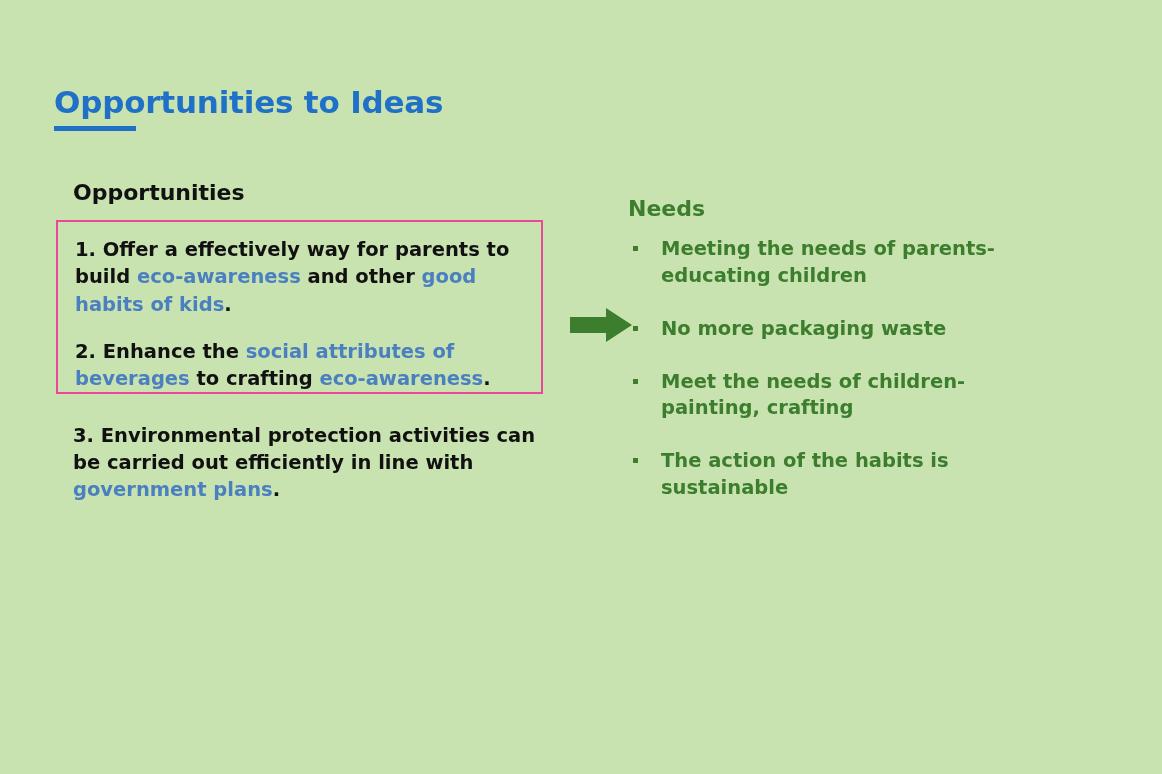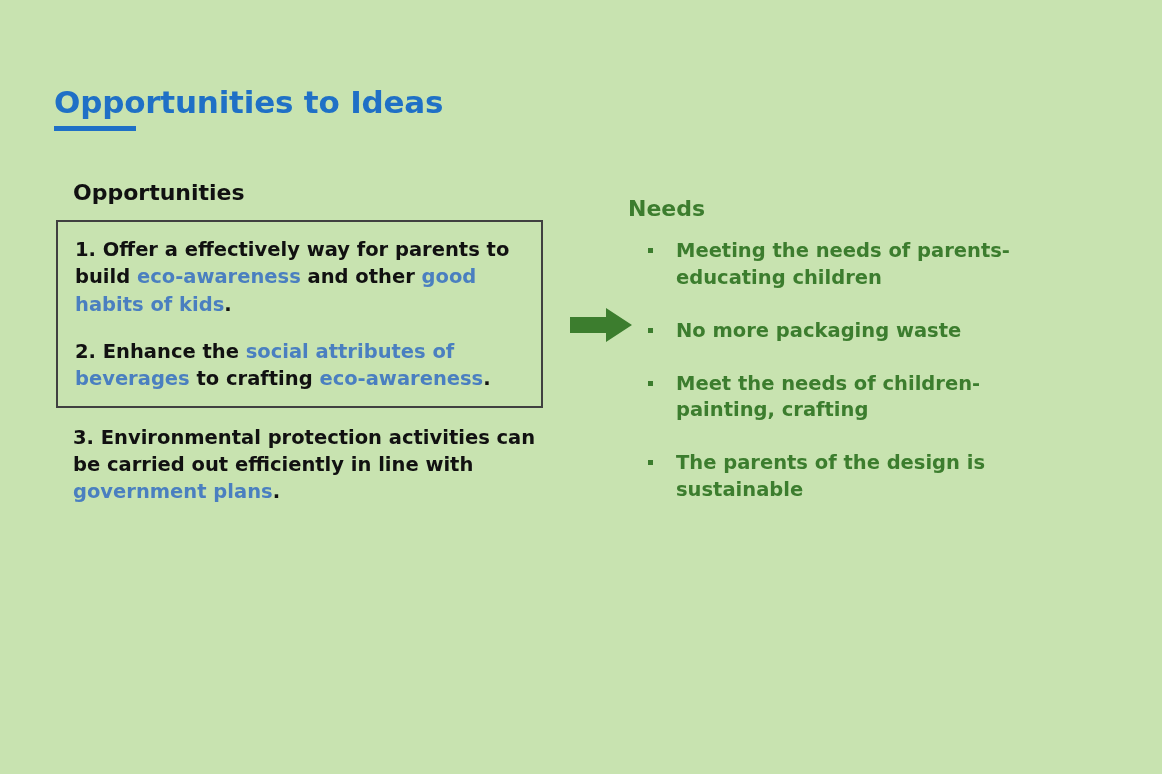--- a/index.html
+++ b/index.html
@@ -59,56 +59,56 @@
   .subhead.dark {
     color: #111111;
     padding-left: 17px;
   }
   .subhead.green {
     color: #3c7d2e;
   }
 
   
   .opp-box {
-    border: 2px solid #404040;
-    padding: 14px 16px 14px 17px;
+    border: 2px solid #ec4899;
+    padding: 14px 16px 0 17px;
     box-sizing: border-box;
     width: 487px;
   }
   .opp-item {
     font-size: 19.5px;
     font-weight: bold;
     color: #111111;
     line-height: 1.39;
   }
   .opp-item + .opp-item {
     margin-top: 20px;
   }
   .opp-item .hl {
     color: #4a7fc0;
   }
   .opp-outside {
-    margin-top: 16px;
+    margin-top: 28px;
     padding-left: 17px;
     width: 487px;
     box-sizing: border-box;
   }
 
   
   .arrow {
     position: absolute;
     left: 570px;
     top: 308px;
     width: 62px;
     height: 34px;
   }
 
   
   .needs-list {
-    margin: 16px;
+    margin: 1px;
     padding: 0;
     list-style: none;
   }
   .needs-item {
     display: flex;
     align-items: flex-start;
     margin-bottom: 26px;
   }
   .needs-item:last-child {
     margin-bottom: 0;
@@ -162,16 +162,16 @@
     <li class="needs-item">
       <span class="bullet"></span>
       <span class="needs-text">No more packaging waste</span>
     </li>
     <li class="needs-item">
       <span class="bullet"></span>
       <span class="needs-text">Meet the needs of children-painting, crafting</span>
     </li>
     <li class="needs-item">
       <span class="bullet"></span>
-      <span class="needs-text">The parents of the design is sustainable</span>
+      <span class="needs-text">The action of the habits is sustainable</span>
     </li>
   </ul>
 </div>
 
 </body></html>

